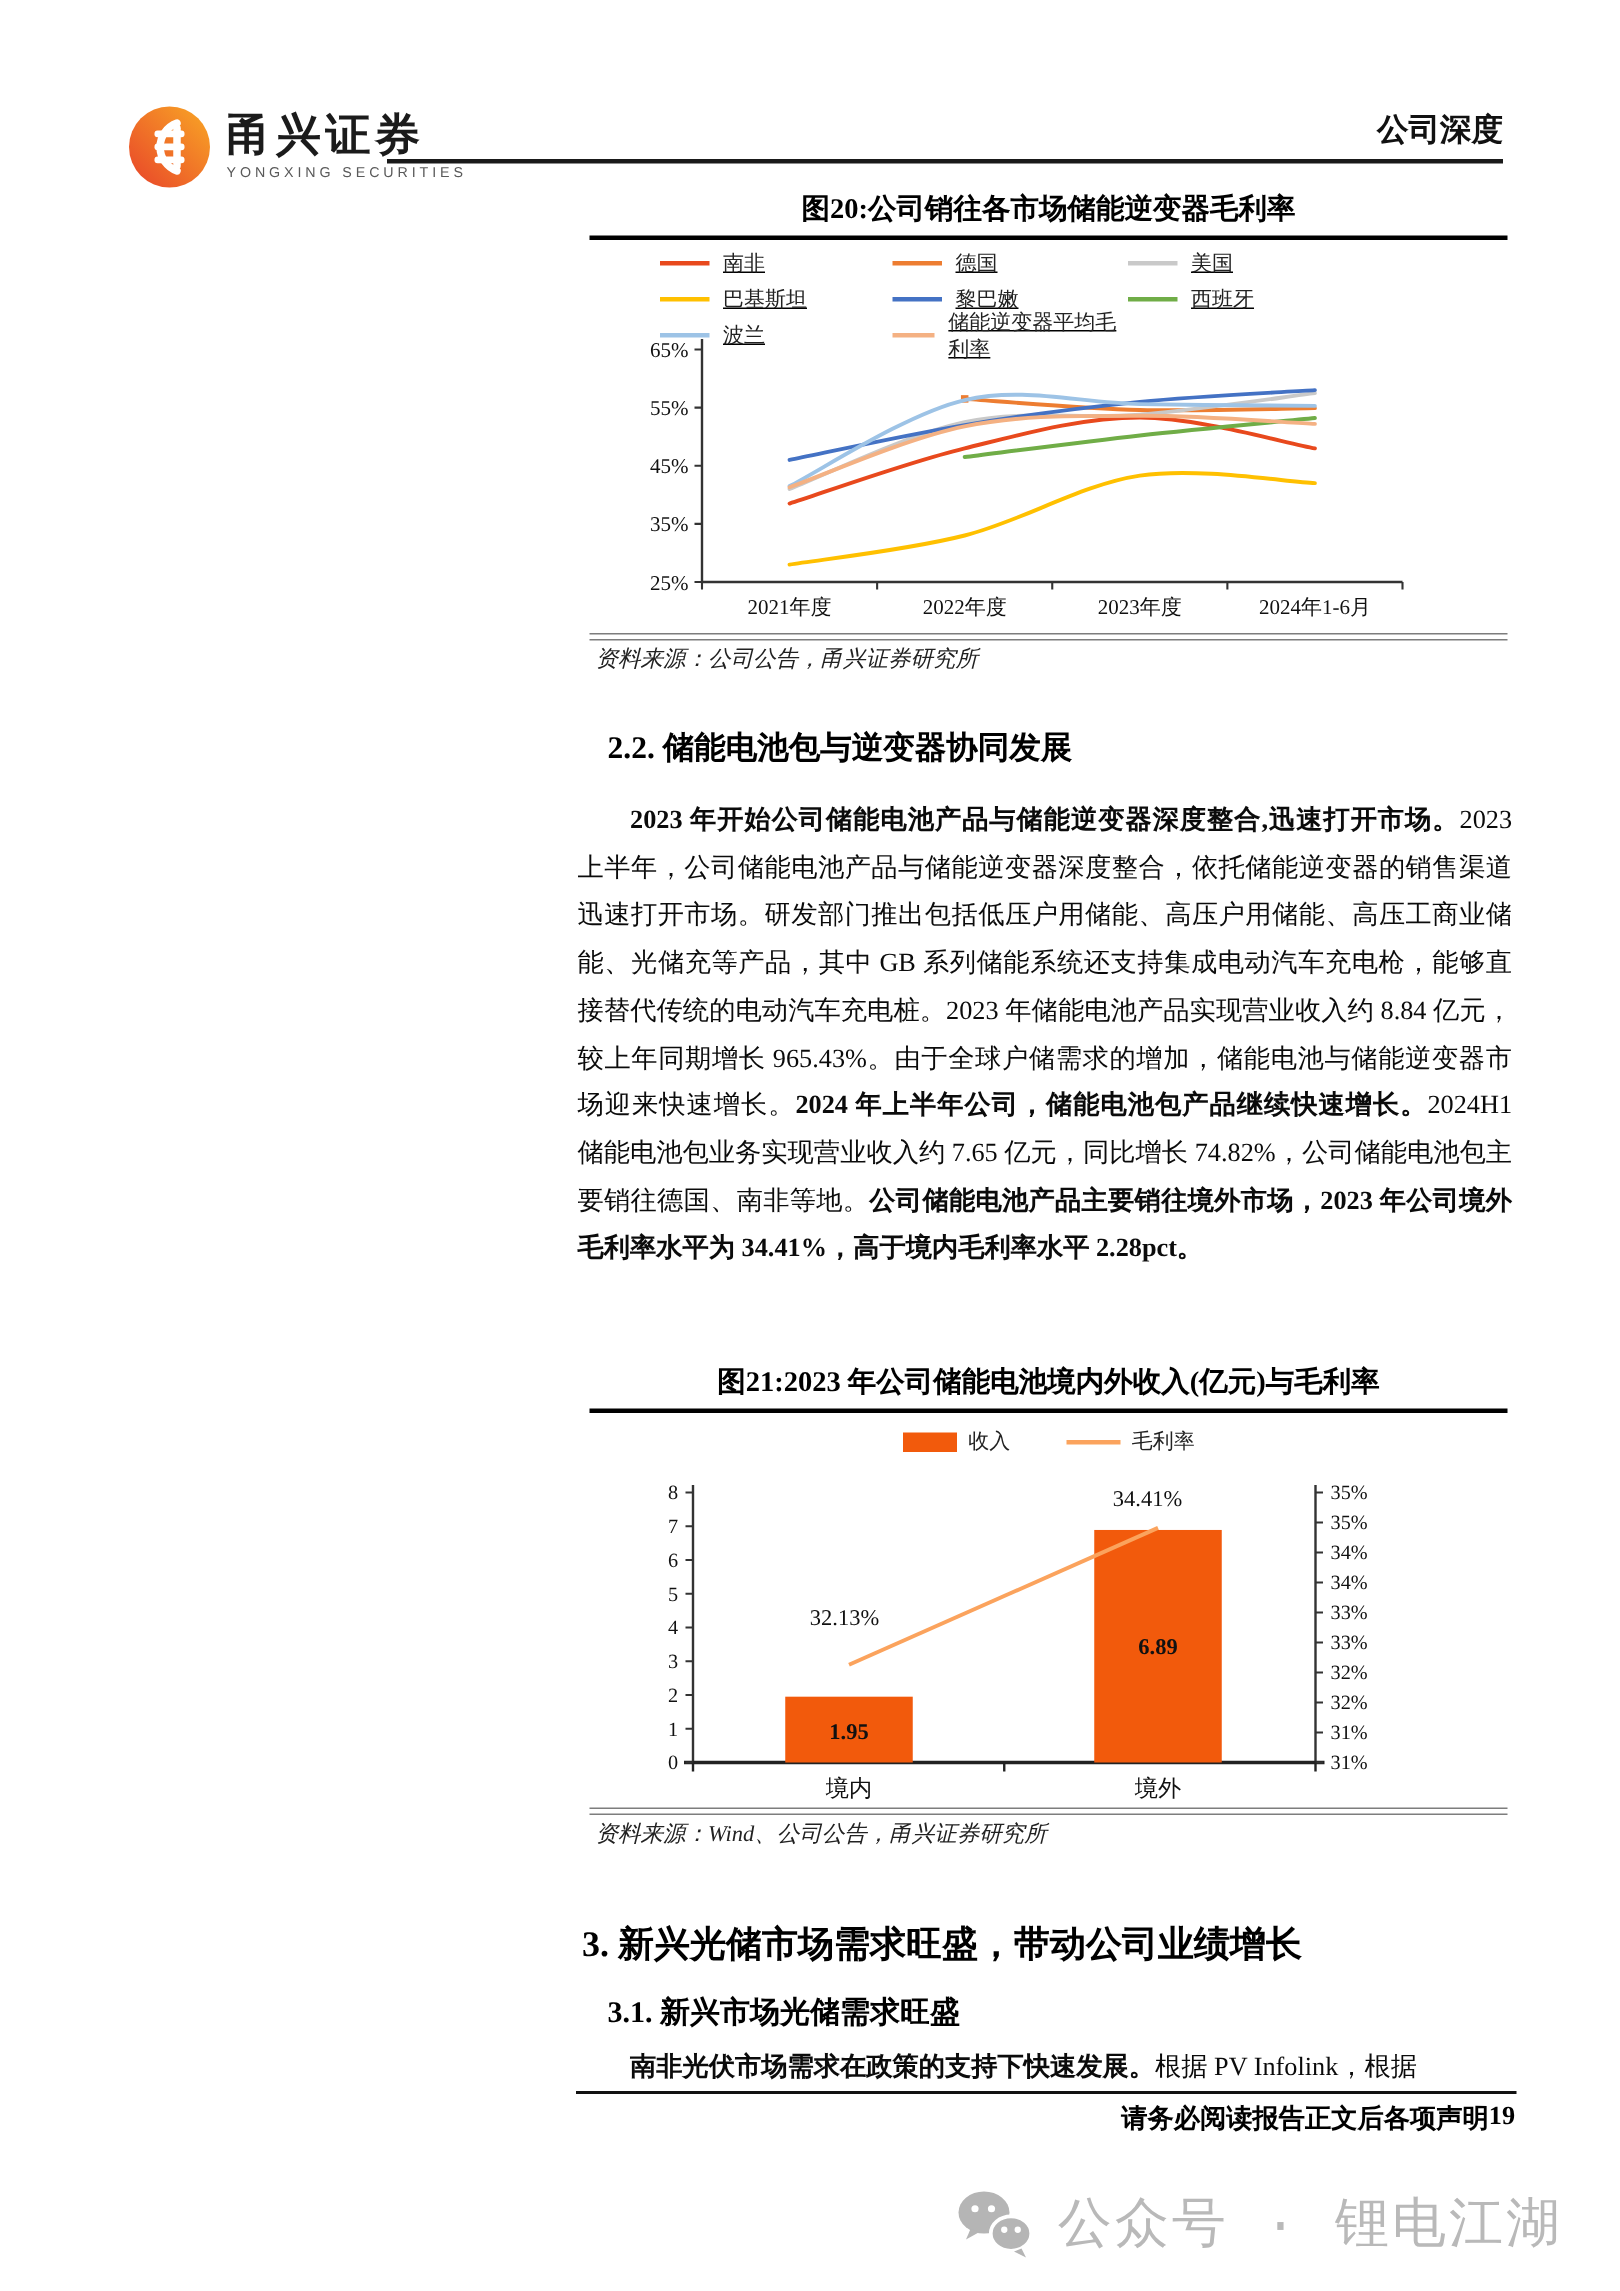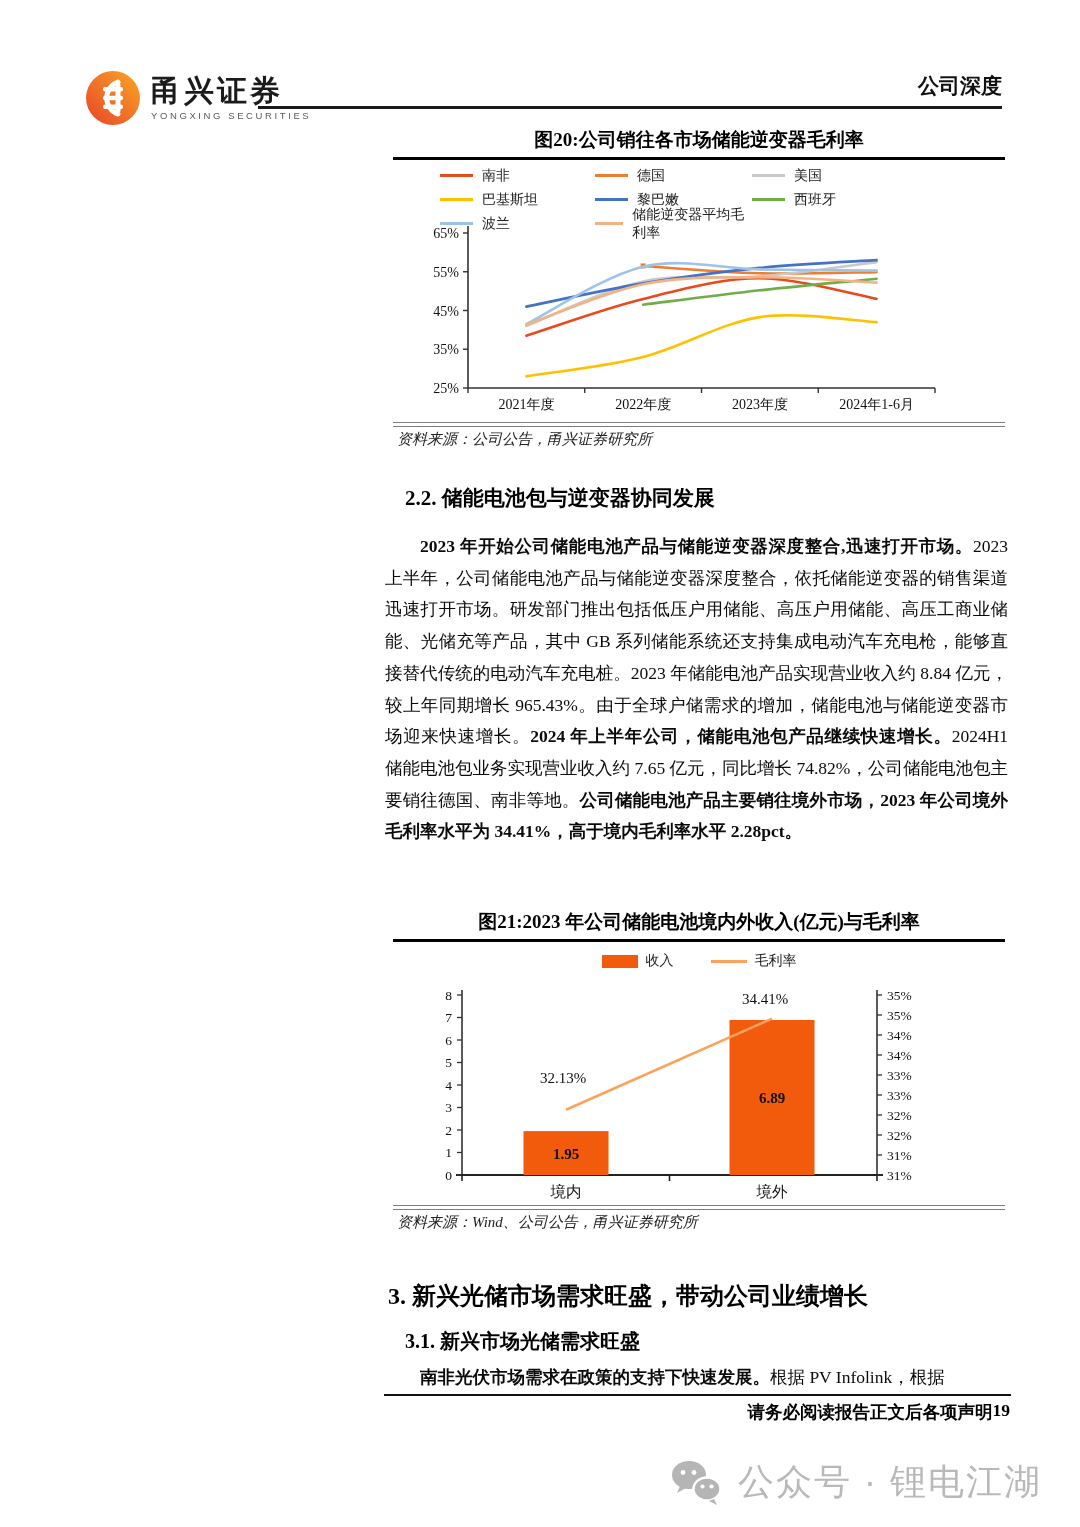--- a/index.html
+++ b/index.html
@@ -15,21 +15,21 @@
   .doc-type{position:absolute;top:72px;right:78px;font-size:21px;font-weight:bold;color:#111;}
   
   .figure{position:absolute;left:393px;width:612px;}
   .fig-title{font-size:19px;font-weight:bold;line-height:24px;padding-bottom:5px;
         border-bottom:3px solid #000;text-align:center;}
   .fig-rule{position:absolute;left:0;width:612px;height:3px;
         border-top:1px solid #7d7d7d;border-bottom:1px solid #7d7d7d;}
   .source{position:absolute;left:4px;font-style:italic;font-size:15px;color:#222;}
   
   .legend20{position:absolute;left:47px;top:36px;width:560px;display:grid;
-        grid-template-columns:155px 157px auto;row-gap:1px;}
+        grid-template-columns:155px 157px auto;row-gap:1px;text-decoration:underline;}
   .legend-item{display:flex;align-items:center;height:23px;}
   .legend-item .sw{display:inline-block;width:33px;height:3px;margin-right:9px;}
   .legend-item .lb{font-size:14px;color:#222;}
   
   .legend21{position:absolute;left:0;top:42px;width:612px;display:flex;
         justify-content:center;align-items:center;gap:37px;}
   .legend21 .item{display:flex;align-items:center;gap:8px;font-size:14px;color:#222;}
   .legend21 .bar-sw{width:36px;height:13px;}
   .legend21 .line-sw{width:36px;height:3px;}
   
@@ -37,21 +37,21 @@
   .para{position:absolute;left:385px;width:623px;font-size:17.5px;line-height:31.7px;
         text-align:justify;color:#0b0b0b;}
   .para b{font-weight:bold;}
   .indent{text-indent:2em;}
   
   .footer-rule{position:absolute;left:384px;top:1394px;width:627px;height:2px;background:#111;}
   .footer{position:absolute;left:385px;top:1400px;width:625px;display:flex;
         justify-content:flex-end;font-weight:bold;font-size:17.5px;}
   
   .watermark{position:absolute;top:1458px;right:38px;display:flex;align-items:center;gap:14px;
-        color:#b9b9b9;font-family:Liberation Sans, sans-serif;font-size:36px;letter-spacing:2px;}
+        color:#b9b9b9;font-family:Liberation Mono, monospace;font-size:36px;letter-spacing:2px;}
   svg text{font-family:"Liberation Serif",serif;}
 </style>
 </head>
 <body>
 
 <div class="page">
 
   <div class="logo">
     <svg width="56" height="56" viewBox="0 0 56 56">
       <defs>

